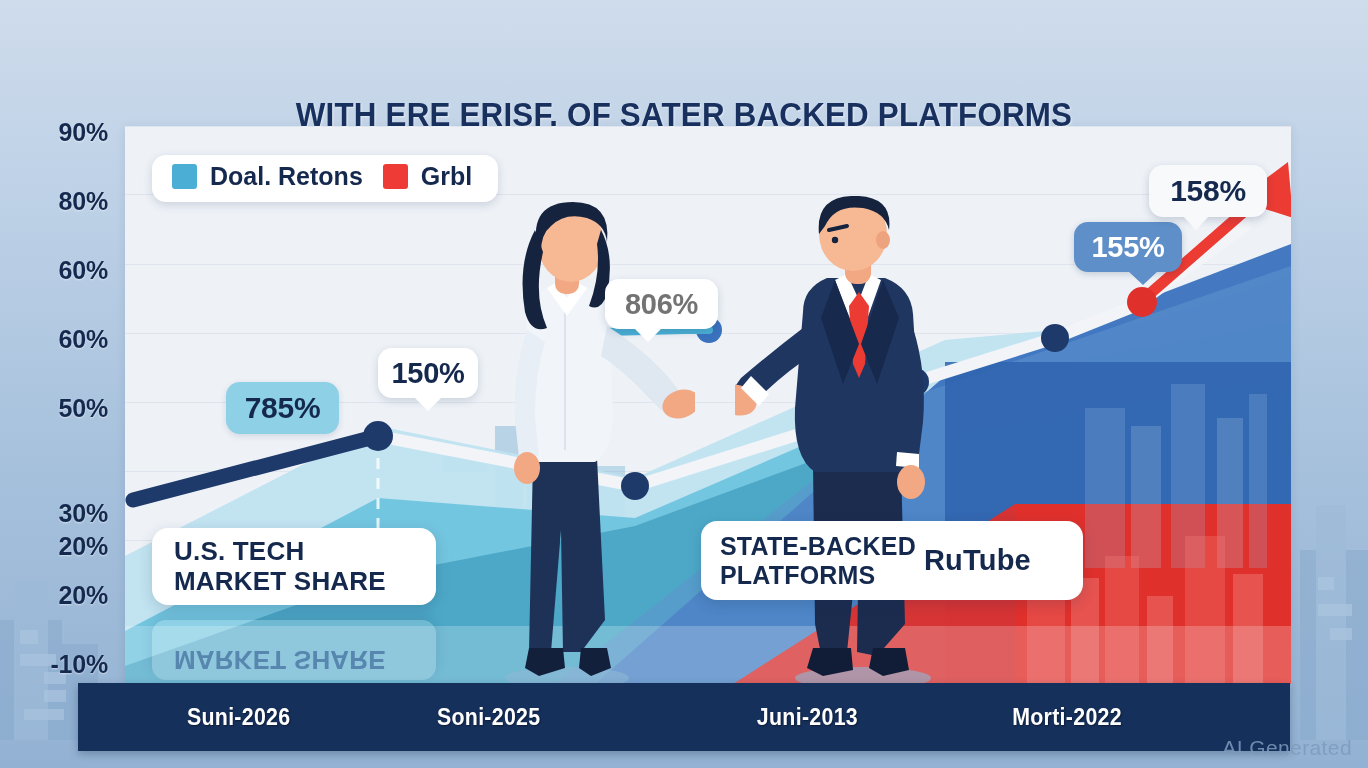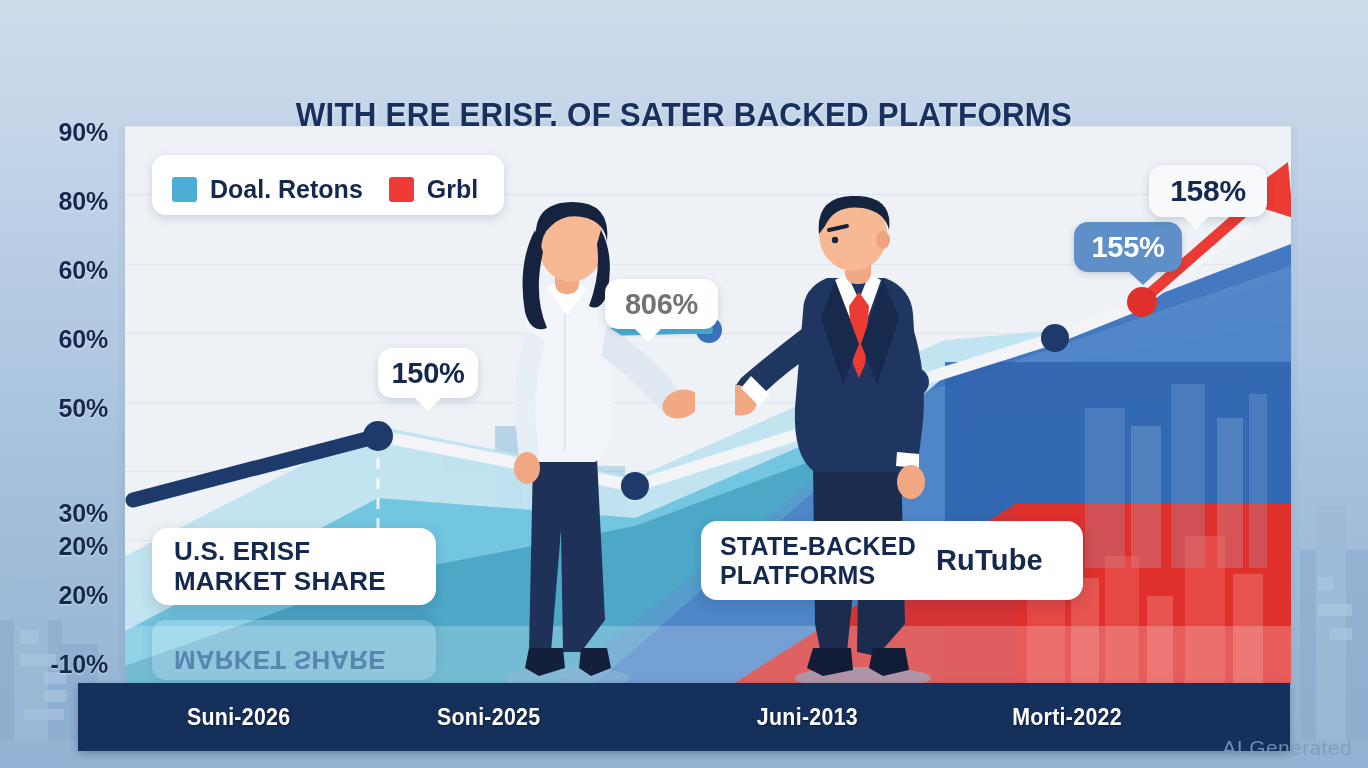--- a/index.html
+++ b/index.html
@@ -80,22 +80,22 @@
   .xlab {
     position:absolute; color:#ffffff; font-size:23px; font-weight:700;
     letter-spacing:.3px; white-space:nowrap; transform:scaleX(.93);
     text-shadow:1px 1px 2px rgba(0,0,0,.45);
   }
 
   
   .legend {
     position:absolute; left:152px; top:155px; z-index:34;
     background:#ffffff; border-radius:14px;
-    padding:20px 26px 11px 20px;
-    display:flex; align-items:center; gap:26px;
+    padding:7px 26px 11px 20px;
+    display:flex; align-items:center; gap:20px;
     box-shadow:0 3px 10px rgba(25,45,85,.16);
   }
   .legend .item { display:flex; align-items:center; gap:13px; }
   .legend .sw { width:25px; height:25px; border-radius:3px; }
   .legend .txt { color:#15294e; font-size:25px; font-weight:600; white-space:nowrap; }
 
   
   .badge {
     position:absolute; z-index:33; border-radius:14px;
     font-weight:700; white-space:nowrap; letter-spacing:-.3px;
@@ -139,21 +139,21 @@
 
   
   .card {
     position:absolute; background:#ffffff; border-radius:16px; z-index:32;
     box-shadow:0 4px 14px rgba(25,45,85,.18);
     display:flex; align-items:center;
     color:#15294e; font-weight:700; letter-spacing:.2px;
   }
   #cardUS { left:152px; top:528px; width:284px; height:77px; padding-left:22px; font-size:26px; line-height:1.12; }
   #cardState { left:701px; top:521px; width:382px; height:79px; padding-left:19px; font-size:25px; line-height:1.13;
-               gap:20px; }
+               gap:8px; }
   #cardState .rutube { font-size:29px; font-weight:700; }
 
   
   #cardRefl {
     left:152px; top:620px; width:284px; height:60px; z-index:12;
     background:rgba(255,255,255,.30); border-radius:14px;
     color:#486a9c; font-size:26px; font-weight:700; line-height:1.1;
     padding-left:22px; display:flex; align-items:flex-start; padding-top:6px;
     transform:scaleY(-1); opacity:.65;
     overflow:hidden;
@@ -291,20 +291,23 @@
     <div class="item">
       <span class="sw" style="background:#4BAED4;"></span>
       <span class="txt">Doal. Retons</span>
     </div>
     <div class="item">
       <span class="sw" style="background:#EF3B36;"></span>
       <span class="txt">Grbl</span>
     </div>
   </div>
 
+  <div class="badge" id="badge785">
+    <span>785%</span>
+  </div>
   <div class="badge" id="badge150">
     <span>150%</span>
     <span class="tail"></span>
   </div>
   <div class="badge" id="badge806">
     <span>806%</span>
     <span class="tail"></span>
   </div>
   <div class="badge" id="badge155">
     <span>155%</span>
@@ -375,21 +378,21 @@
 
     <path d="M84 38 Q80 -2 124 0 Q158 2 154 34 Q150 16 128 12 Q100 8 90 30 Z" fill="#16233f"></path>
 
     <ellipse cx="148" cy="44" rx="7" ry="9" fill="#eda47e"></ellipse>
     <path d="M94 34 L112 30" stroke="#16233f" stroke-width="4" stroke-linecap="round"></path>
     <circle cx="100" cy="44" r="3.2" fill="#16233f"></circle>
   </svg>
 
   <div class="card" id="cardUS">
     <div>
-      <div>U.S. ERISF</div>
+      <div>U.S. TECH</div>
       <div>MARKET SHARE</div>
     </div>
   </div>
 
   <div class="card" id="cardRefl">
     <div>MARKET SHARE</div>
   </div>
 
   <div class="card" id="cardState">
     <div>

